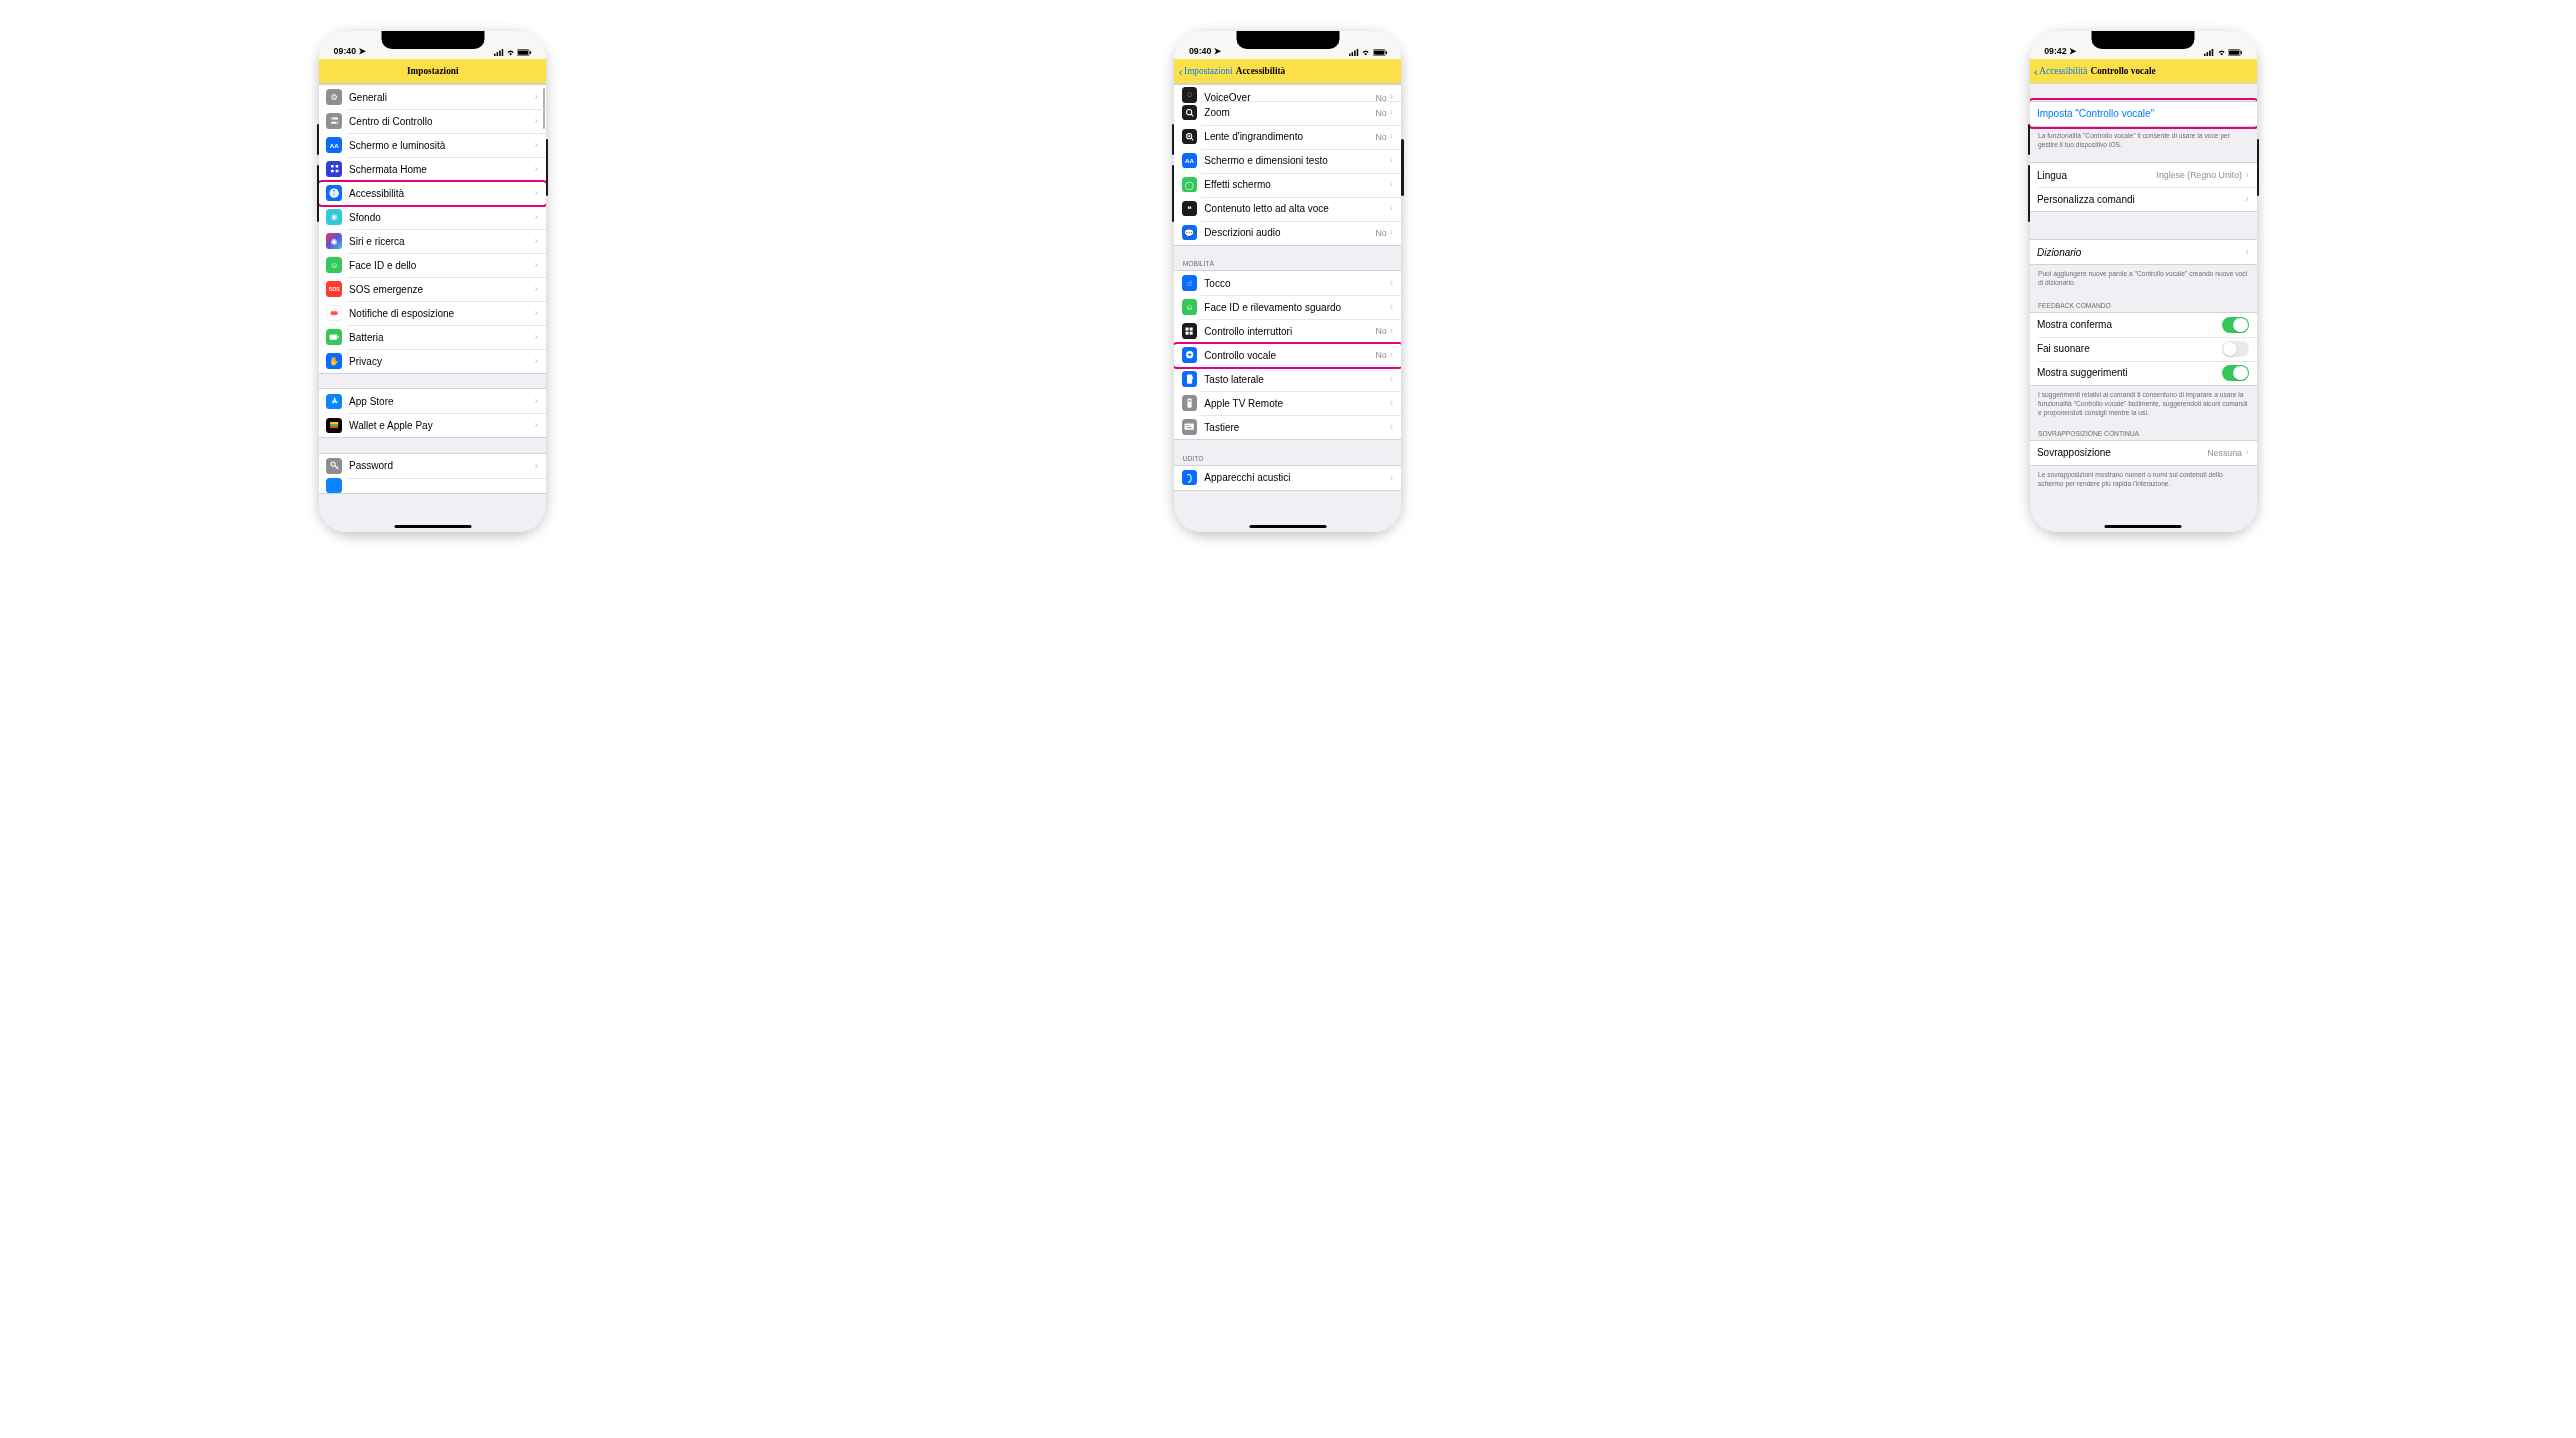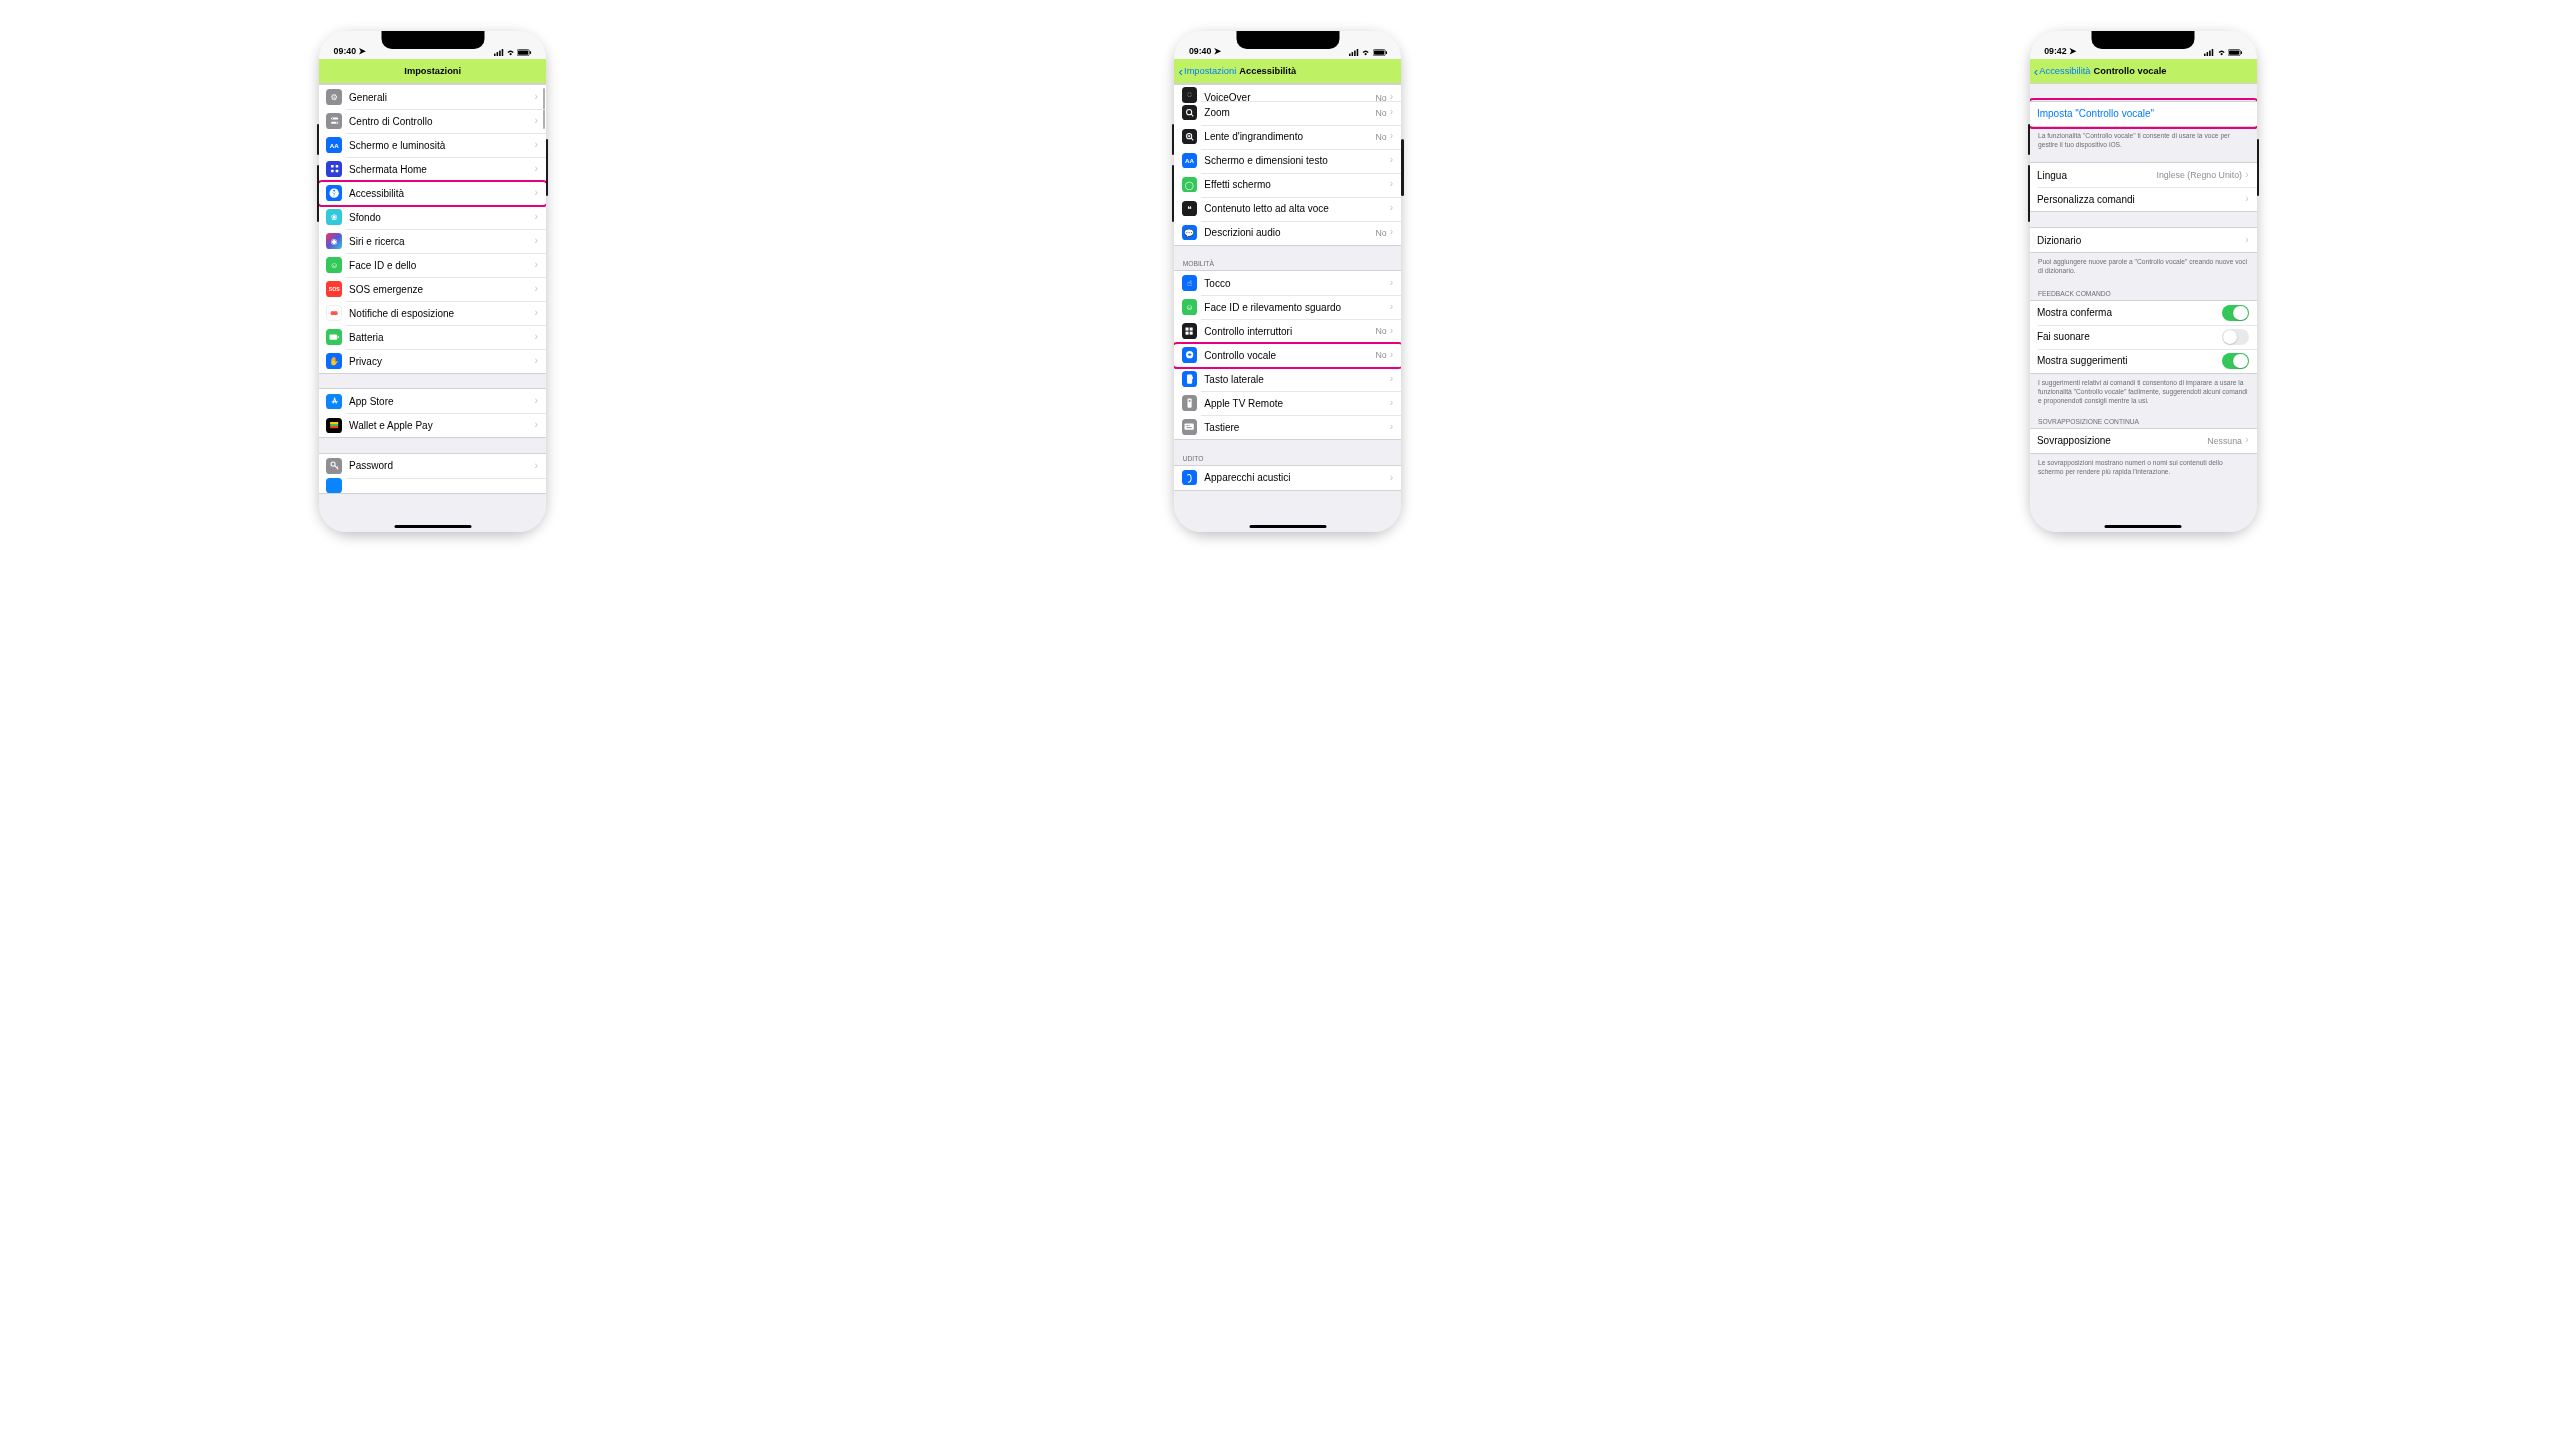--- a/index.html
+++ b/index.html
@@ -57,27 +57,28 @@
     align-items: flex-end;
     padding: 0 14.4px 3.1px;
     font-size: 8.8px;
     font-weight: 600;
     background: #f7f7f7;
     position: relative;
     z-index: 40;
   }
   .status-bar .right { display: flex; align-items: center; gap: 2.1px; }
   .nav-bar {
-    background: #bef264;
+    background: #fde047;
     border-bottom: 0.5px solid #d1d1d6;
     height: 25px;
     display: flex;
     align-items: center;
     position: relative;
     padding: 0 4.1px;
+    font-family: Liberation Serif, serif;
   }
   .nav-back {
     color: #007aff;
     display: flex;
     align-items: center;
     font-size: 9.3px;
     gap: 1px;
     white-space: nowrap;
   }
   .nav-title {
@@ -579,21 +580,21 @@
           <span class="label">Lingua</span>
           <span class="value">Inglese (Regno Unito)</span>
           <span class="chevron">›</span>
         </div>
         <div class="row no-icon">
           <span class="label">Personalizza comandi</span>
           <span class="chevron">›</span>
         </div>
       </div>
 
-      <div class="list" style="margin-top:15px;">
+      <div class="list" style="margin-top:27px;font-style:italic;">
         <div class="row no-icon">
           <span class="label">Dizionario</span>
           <span class="chevron">›</span>
         </div>
       </div>
       <div class="group-footer">Puoi aggiungere nuove parole a "Controllo vocale" creando nuove voci di dizionario.</div>
 
       <div class="group-header" style="margin-top:7.2px;">FEEDBACK COMANDO</div>
       <div class="list">
         <div class="row no-icon">

